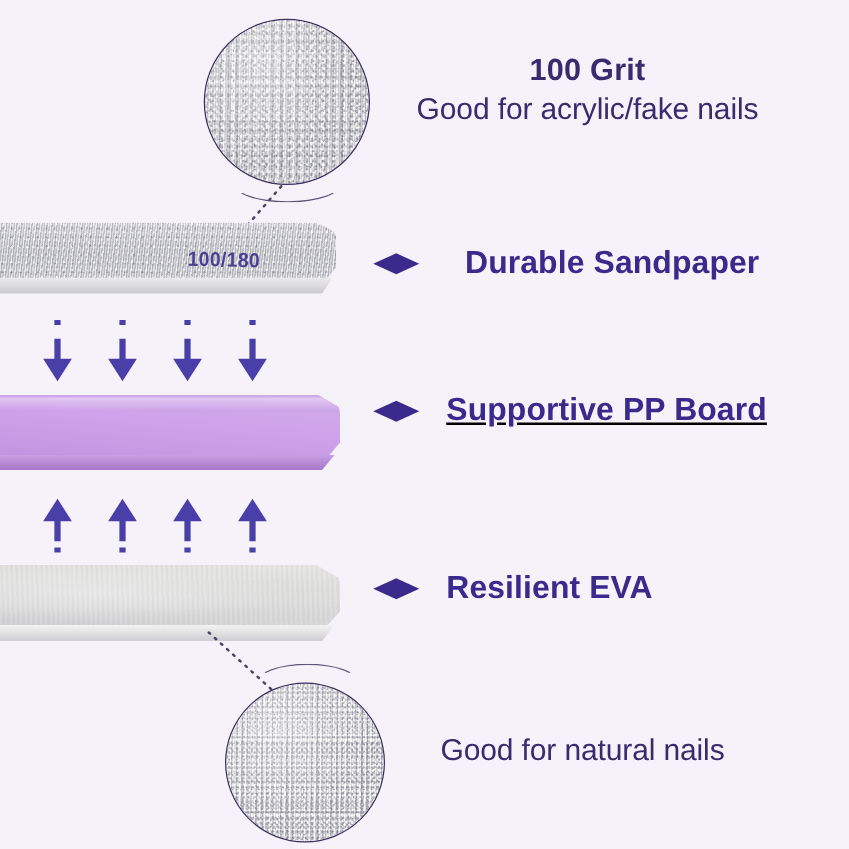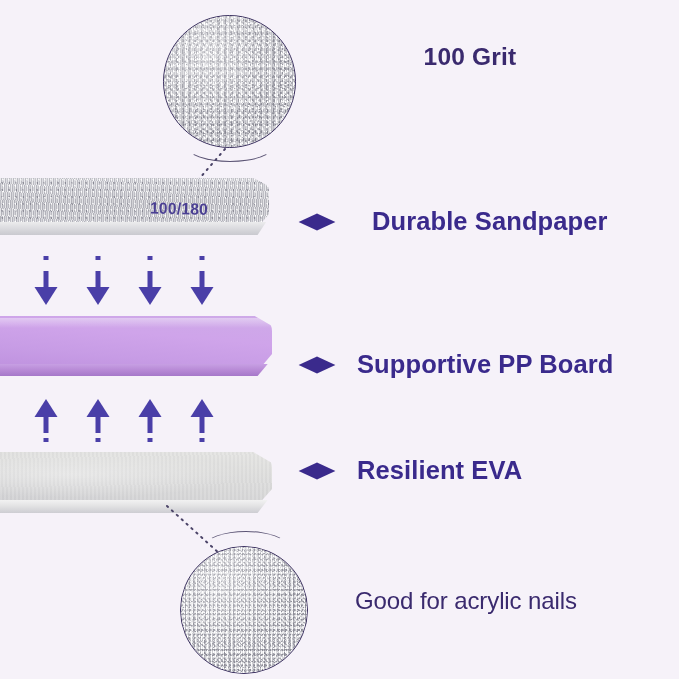--- a/index.html
+++ b/index.html
@@ -257,29 +257,30 @@
     <div class="mag-sheen"></div>
   </div>
   <div class="mag-arc" style="left:186px; top:130px; width:86px; height:30px;"></div>
 
   <svg class="leader" style="left:178px; top:146px;" width="52" height="52" viewBox="0 0 52 52">
     <line x1="47" y1="3" x2="8" y2="48" stroke="#4b4468" stroke-width="2" stroke-linecap="round" stroke-dasharray="1.4 5.2"></line>
   </svg>
 
   <div class="grit-block" style="left:294px; top:44px; width:352px;">
     <div class="grit-title">100 Grit</div>
+    <div class="grit-sub">Good for acrylic/fake nails</div>
   </div>
 
   <div class="board file-top">
     <div class="file-face"></div>
     <div class="file-edge"></div>
   </div>
   <div class="file-print">100/180</div>
 
-  <div class="layer-label" style="left:298px; top:207px;gap:36px;">
+  <div class="layer-label" style="left:298px; top:196px;gap:36px;">
     <svg class="bullet-diamond" viewBox="0 0 38 18">
       <polygon points="19,0.6 37.4,9 19,17.4 0.6,9" fill="#3a2a8c"></polygon>
     </svg>
     <span class="layer-label-text">Durable Sandpaper</span>
   </div>
 
   <div class="arrow-row" style="left:32px; top:254px; gap:24px;">
     <svg class="arrow" width="28" height="52" viewBox="0 0 28 52">
       <line x1="14" y1="2" x2="14" y2="12" stroke="#4a3fa8" stroke-width="5" stroke-dasharray="4 7" stroke-linecap="butt"></line>
       <line x1="14" y1="17" x2="14" y2="36" stroke="#4a3fa8" stroke-width="5"></line>
@@ -300,21 +301,21 @@
       <line x1="14" y1="17" x2="14" y2="36" stroke="#4a3fa8" stroke-width="5"></line>
       <polygon points="14,51 2.5,33 25.5,33" fill="#4a3fa8"></polygon>
     </svg>
   </div>
 
   <div class="board board-pp">
     <div class="pp-face"></div>
     <div class="pp-edge"></div>
   </div>
 
-  <div class="layer-label" style="left:298px; top:350px;">
+  <div class="layer-label" style="left:298px; top:314px;text-decoration:underline;">
     <svg class="bullet-diamond" viewBox="0 0 38 18">
       <polygon points="19,0.6 37.4,9 19,17.4 0.6,9" fill="#3a2a8c"></polygon>
     </svg>
     <span class="layer-label-text">Supportive PP Board</span>
   </div>
 
   <div class="arrow-row" style="left:32px; top:398px; gap:24px;">
     <svg class="arrow" width="28" height="52" viewBox="0 0 28 52">
       <polygon points="14,1 2.5,19 25.5,19" fill="#4a3fa8"></polygon>
       <line x1="14" y1="16" x2="14" y2="35" stroke="#4a3fa8" stroke-width="5"></line>
@@ -353,16 +354,16 @@
     <line x1="4" y1="3" x2="58" y2="52" stroke="#4b4468" stroke-width="2" stroke-linecap="round" stroke-dasharray="1.4 5.2"></line>
   </svg>
 
   <div class="mag-arc" style="left:205px; top:531px; width:80px; height:28px; transform:rotate(180deg);"></div>
   <div class="magnifier" style="left:180px; top:546px; width:126px; height:126px;">
     <div class="mag-texture" style="background-size: 5px 5px, 6px 6px, 4px 4px, 6px 6px, 5px 6px, 4px 5px, 6px 4px, 5px 6px, 6px 5px, 4px 6px, 6px 5px, 5px 4px, 6px 6px;"></div>
     <div class="mag-sheen"></div>
   </div>
 
   <div class="grit-block" style="left:296px; top:583px; width:340px;">
-    <div class="grit-sub">Good for acrylic nails</div>
+    <div class="grit-sub">Good for natural nails</div>
   </div>
 
 </div>
 
 </body></html>

